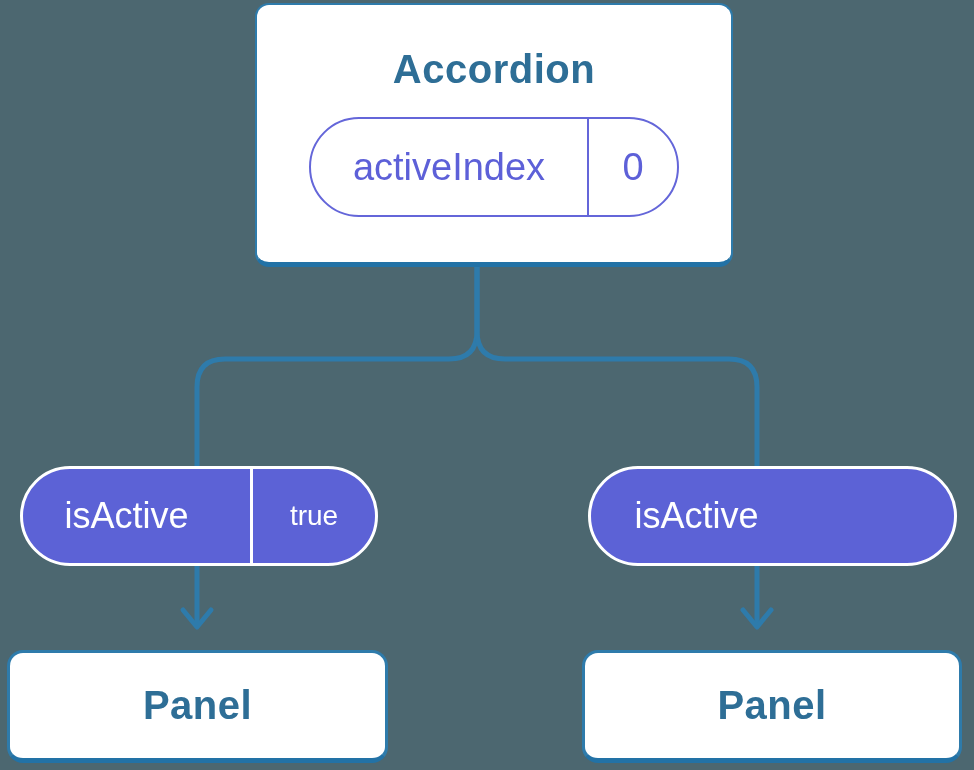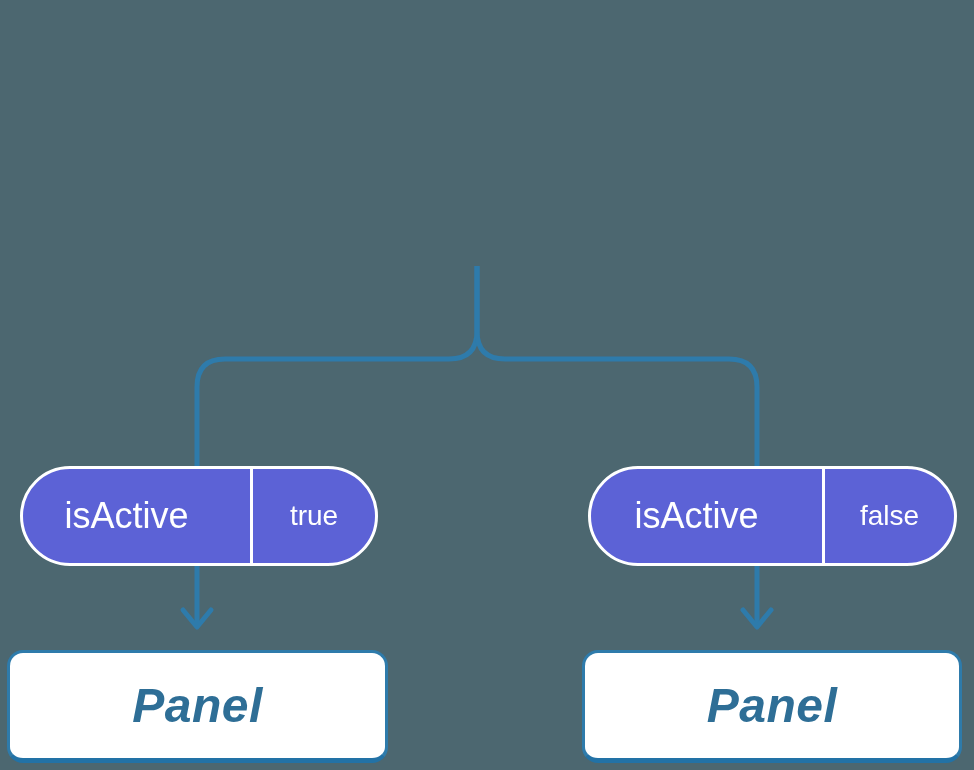--- a/index.html
+++ b/index.html
@@ -116,48 +116,53 @@
     background: var(--surface);
     border: 3px solid var(--connector);
     border-bottom: 5px solid var(--edge-dark);
     border-radius: 16px;
     display: flex; align-items: center; justify-content: center;
     z-index: 2;
   }
   .panel-card.left  { left: 7px;   width: 381px; }
   .panel-card.right { left: 582px; width: 380px; }
   .panel-label {
-    font-size: 48px;
+    font-size: 40px;
     font-weight: bold;
     color: var(--heading);
     letter-spacing: 0.5px;
-    font-style: italic;
   }
 </style>
 </head>
 <body>
 
 <div class="stage">
 
   <svg class="connector-svg" viewBox="0 0 974 770" xmlns="http://www.w3.org/2000/svg">
     <path class="connector-line" d="M 477 266 L 477 331 Q 477 359 449 359 L 225 359 Q 197 359 197 387 L 197 624"></path>
     <path class="connector-line" d="M 477 266 L 477 331 Q 477 359 505 359 L 729 359 Q 757 359 757 387 L 757 624"></path>
     <path class="arrowhead" d="M 183 610 L 197 627 L 211 610"></path>
     <path class="arrowhead" d="M 743 610 L 757 627 L 771 610"></path>
   </svg>
 
+  <div class="root-card">
+    <div class="root-title">Accordion</div>
+    <div class="state-pill">
+      <div class="pill-name">activeIndex</div>
+      <div class="pill-value">0</div>
+    </div>
+  </div>
 
   <div class="prop-pill left">
     <div class="pill-name">isActive</div>
     <div class="pill-value">true</div>
   </div>
 
   <div class="prop-pill right">
     <div class="pill-name">isActive</div>
-    <div class="pill-value">false</div>
   </div>
 
   <div class="panel-card left">
     <div class="panel-label">Panel</div>
   </div>
 
   <div class="panel-card right">
     <div class="panel-label">Panel</div>
   </div>
 

